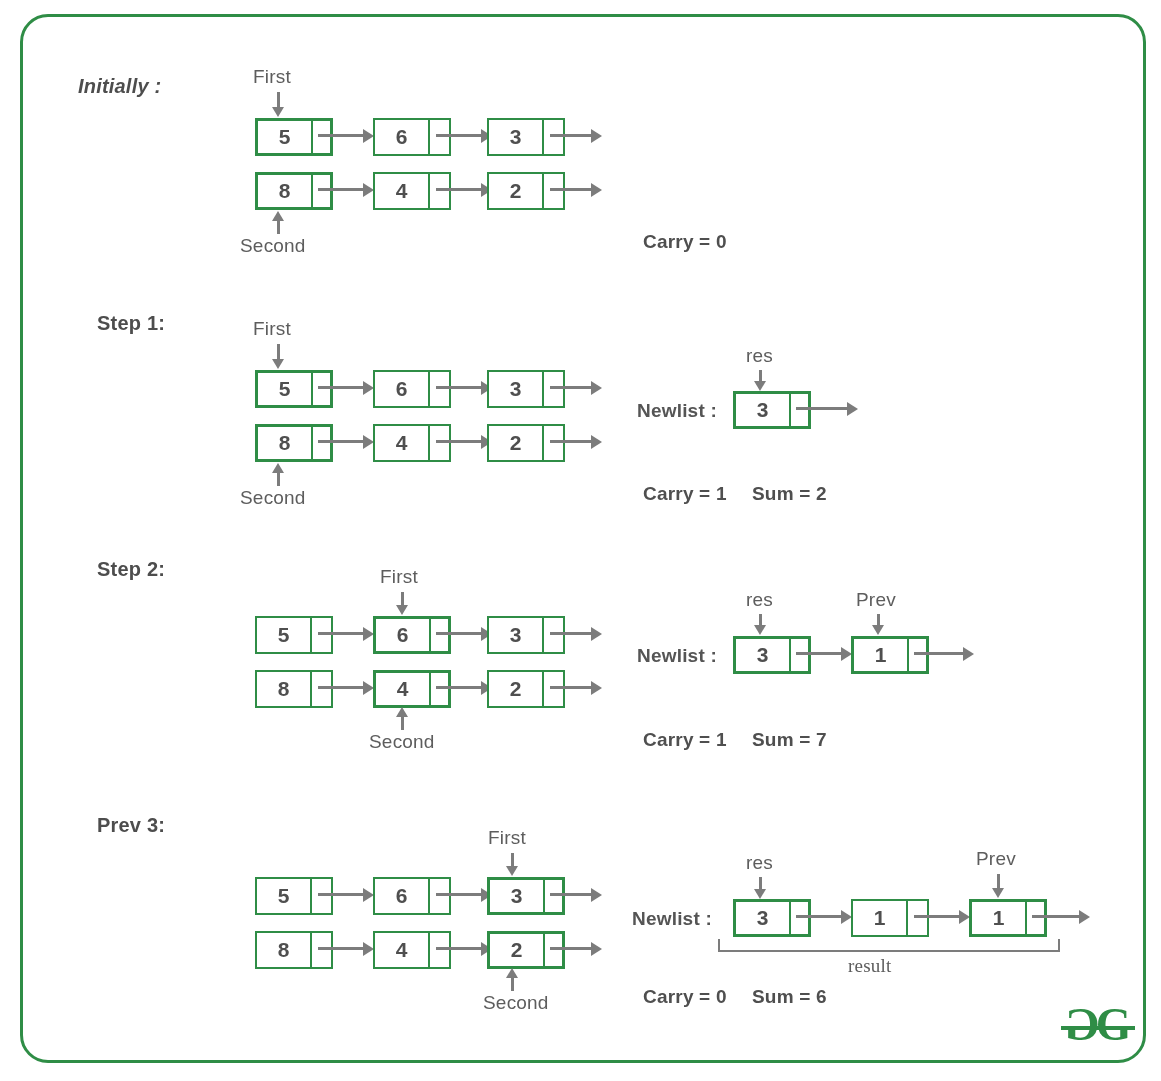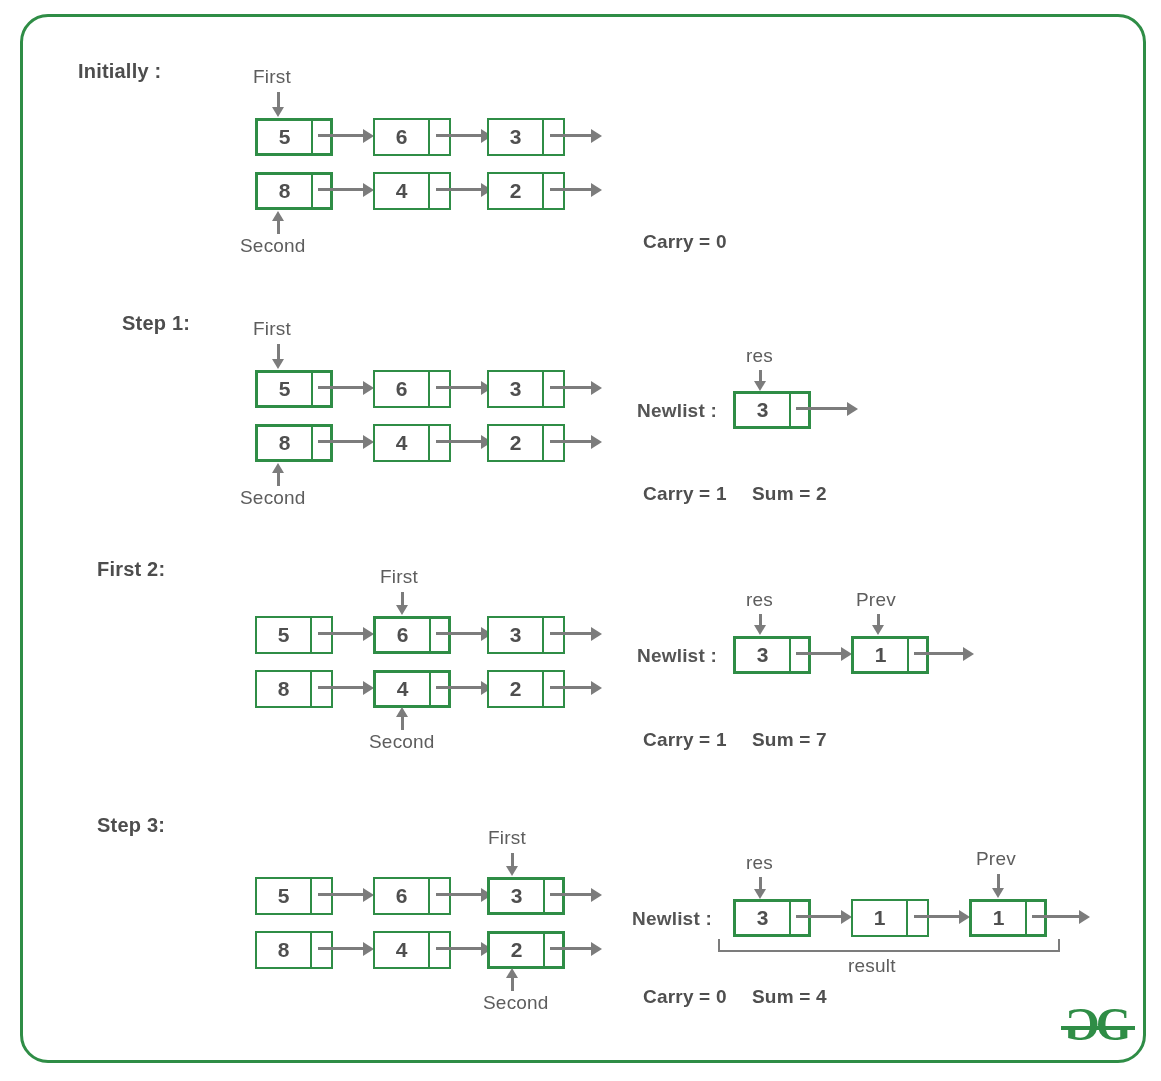--- a/index.html
+++ b/index.html
@@ -36,21 +36,21 @@
   .gg .g1{display:inline-block;transform:scaleX(-1);}
   .gg .g2{display:inline-block;margin-left:-4px;}
   .gg .bar{position:absolute;left:-3px;right:-3px;top:24px;height:3.5px;background:#2f8d46;}
 </style>
 </head>
 <body>
 
 <div class="canvas">
   <div class="frame"></div>
 
-  <div class="title" style="left:78px;top:60px;">Initially :</div>
+  <div class="title" style="left:78px;top:75px;font-style:italic;">Initially :</div>
   <div class="glabel" style="left:253px;top:66px;">First</div>
   <div class="va down" style="left:277px;top:92px;height:16px;"></div>
 
   <div class="node hl" style="left:255px;top:118px;">
     <div class="val">5</div>
       <div class="ptr"></div>
   </div>
   <div class="ha" style="left:318px;top:134px;width:46px;"></div>
   <div class="node" style="left:373px;top:118px;">
     <div class="val">6</div>
@@ -76,21 +76,21 @@
   <div class="node" style="left:487px;top:172px;">
     <div class="val">2</div>
       <div class="ptr"></div>
   </div>
   <div class="ha" style="left:550px;top:188px;width:42px;"></div>
 
   <div class="va up" style="left:277px;top:220px;height:14px;"></div>
   <div class="glabel" style="left:240px;top:235px;">Second</div>
   <div class="status" style="left:643px;top:231px;">Carry = 0</div>
 
-  <div class="title" style="left:97px;top:312px;margin-left:25px;">Step 1:</div>
+  <div class="title" style="left:97px;top:312px;">Step 1:</div>
   <div class="glabel" style="left:253px;top:318px;">First</div>
   <div class="va down" style="left:277px;top:344px;height:16px;"></div>
 
   <div class="node hl" style="left:255px;top:370px;">
     <div class="val">5</div>
       <div class="ptr"></div>
   </div>
   <div class="ha" style="left:318px;top:386px;width:46px;"></div>
   <div class="node" style="left:373px;top:370px;">
     <div class="val">6</div>
@@ -126,21 +126,21 @@
   <div class="va down" style="left:759px;top:370px;height:12px;"></div>
   <div class="nllabel" style="left:637px;top:400px;">Newlist :</div>
   <div class="node hl" style="left:733px;top:391px;">
     <div class="val">3</div>
       <div class="ptr"></div>
   </div>
   <div class="ha" style="left:796px;top:407px;width:52px;"></div>
   <div class="status" style="left:643px;top:483px;">Carry = 1</div>
   <div class="status" style="left:752px;top:483px;">Sum = 2</div>
 
-  <div class="title" style="left:97px;top:558px;">First 2:</div>
+  <div class="title" style="left:97px;top:558px;">Step 2:</div>
   <div class="glabel" style="left:380px;top:566px;">First</div>
   <div class="va down" style="left:401px;top:592px;height:14px;"></div>
 
   <div class="node" style="left:255px;top:616px;">
     <div class="val">5</div>
       <div class="ptr"></div>
   </div>
   <div class="ha" style="left:318px;top:632px;width:46px;"></div>
   <div class="node hl" style="left:373px;top:616px;">
     <div class="val">6</div>
@@ -183,21 +183,21 @@
   </div>
   <div class="ha" style="left:796px;top:652px;width:46px;"></div>
   <div class="node hl" style="left:851px;top:636px;">
     <div class="val">1</div>
       <div class="ptr"></div>
   </div>
   <div class="ha" style="left:914px;top:652px;width:50px;"></div>
   <div class="status" style="left:643px;top:729px;">Carry = 1</div>
   <div class="status" style="left:752px;top:729px;">Sum = 7</div>
 
-  <div class="title" style="left:97px;top:814px;">Step 3:</div>
+  <div class="title" style="left:97px;top:814px;">Prev 3:</div>
   <div class="glabel" style="left:488px;top:827px;">First</div>
   <div class="va down" style="left:511px;top:853px;height:14px;"></div>
 
   <div class="node" style="left:255px;top:877px;">
     <div class="val">5</div>
       <div class="ptr"></div>
   </div>
   <div class="ha" style="left:318px;top:893px;width:46px;"></div>
   <div class="node" style="left:373px;top:877px;">
     <div class="val">6</div>
@@ -244,21 +244,21 @@
       <div class="ptr"></div>
   </div>
   <div class="ha" style="left:914px;top:915px;width:46px;"></div>
   <div class="node hl" style="left:969px;top:899px;">
     <div class="val">1</div>
       <div class="ptr"></div>
   </div>
   <div class="ha" style="left:1032px;top:915px;width:48px;"></div>
 
   <div class="bracket" style="left:718px;top:939px;width:342px;height:13px;"></div>
-  <div class="glabel" style="left:848px;top:955px;">result</div>
+  <div class="glabel" style="left:848px;top:955px;font-family:Liberation Serif, serif;">result</div>
   <div class="status" style="left:643px;top:986px;">Carry = 0</div>
-  <div class="status" style="left:752px;top:986px;">Sum = 4</div>
+  <div class="status" style="left:752px;top:986px;">Sum = 6</div>
 
   <div class="gg" style="left:1064px;top:1002px;">
     <span class="g1">G</span><span class="g2">G</span>
     <span class="bar"></span>
   </div>
 </div>
 
 </body></html>

